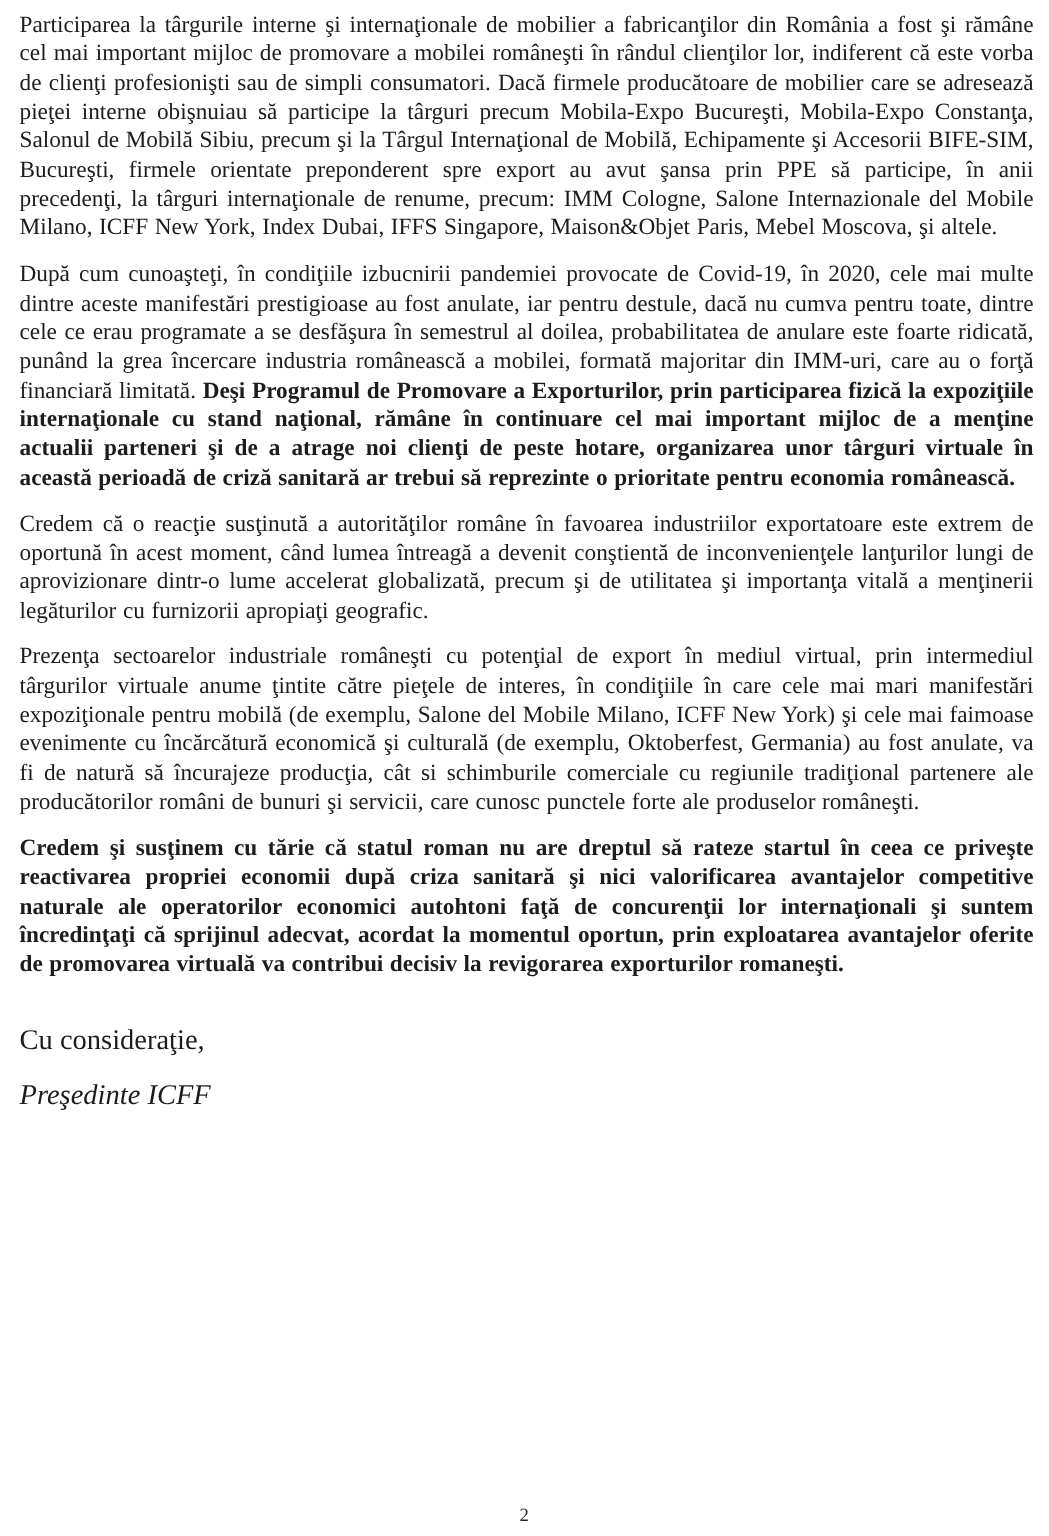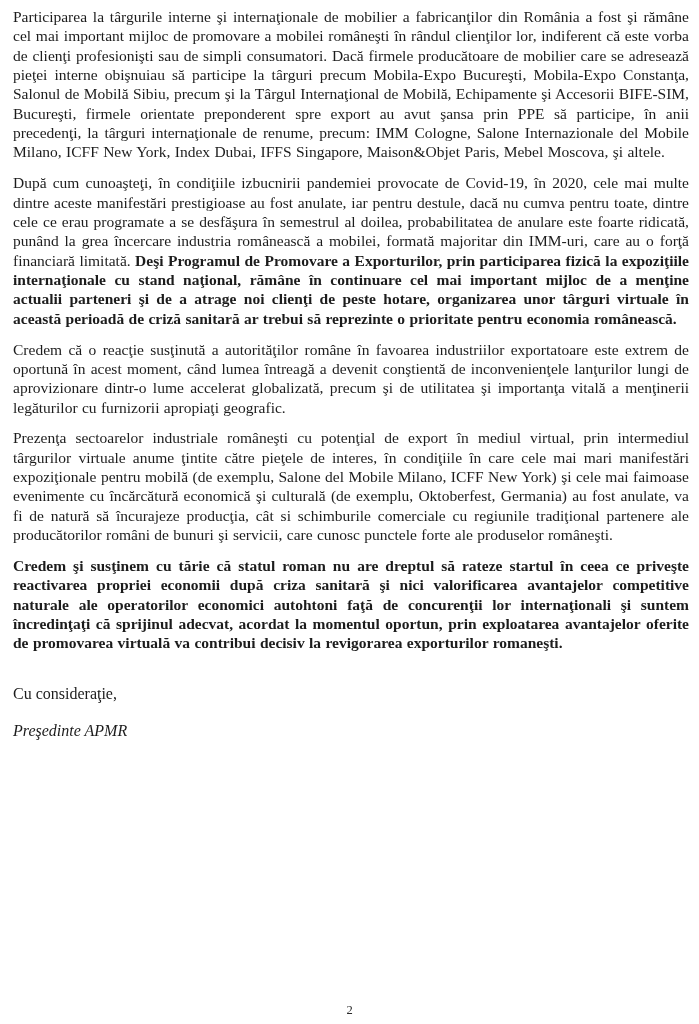--- a/index.html
+++ b/index.html
@@ -28,21 +28,21 @@
     line-height: 19.35px;
     word-spacing: 0.5px;
   }
   .para .run-bold,
   .para.bold {
     font-weight: bold;
     margin-top: 11px;
   }
   .closing-block {
     margin-top: 31px;
-    font-size: 16px;
+    font-size: 19px;
     line-height: 19.35px;
   }
   .salutation {
     margin: 0 0 18px 0;
   }
   .sig-name {
     margin: 0;
   }
   .sig-role {
     margin: 0;
@@ -69,19 +69,19 @@
     <p class="para"><span class="run-normal">După cum cunoaşteţi, în condiţiile izbucnirii pandemiei provocate de Covid-19, în 2020, cele mai multe dintre aceste manifestări prestigioase au fost anulate, iar pentru destule, dacă nu cumva pentru toate, dintre cele ce erau programate a se desfăşura în semestrul al doilea, probabilitatea de anulare este foarte ridicată, punând la grea încercare industria românească a mobilei, formată majoritar din IMM-uri, care au o forţă financiară limitată. </span><span class="run-bold">Deşi Programul de Promovare a Exporturilor, prin participarea fizică la expoziţiile internaţionale cu stand naţional, rămâne în continuare cel mai important mijloc de a menţine actualii parteneri şi de a atrage noi clienţi de peste hotare, organizarea unor târguri virtuale în această perioadă de criză sanitară ar trebui să reprezinte o prioritate pentru economia românească.</span></p>
 
     <p class="para">Credem că o reacţie susţinută a autorităţilor române în favoarea industriilor exportatoare este extrem de oportună în acest moment, când lumea întreagă a devenit conştientă de inconvenienţele lanţurilor lungi de aprovizionare dintr-o lume accelerat globalizată, precum şi de utilitatea şi importanţa vitală a menţinerii legăturilor cu furnizorii apropiaţi geografic.</p>
 
     <p class="para">Prezenţa sectoarelor industriale româneşti cu potenţial de export în mediul virtual, prin intermediul târgurilor virtuale anume ţintite către pieţele de interes, în condiţiile în care cele mai mari manifestări expoziţionale pentru mobilă (de exemplu, Salone del Mobile Milano, ICFF New York) şi cele mai faimoase evenimente cu încărcătură economică şi culturală (de exemplu, Oktoberfest, Germania) au fost anulate, va fi de natură să încurajeze producţia, cât si schimburile comerciale cu regiunile tradiţional partenere ale producătorilor români de bunuri şi servicii, care cunosc punctele forte ale produselor româneşti.</p>
 
     <p class="para bold">Credem şi susţinem cu tărie că statul roman  nu are dreptul să rateze startul în ceea ce priveşte reactivarea propriei economii după criza sanitară şi nici valorificarea avantajelor competitive naturale ale operatorilor economici autohtoni faţă de concurenţii lor internaţionali şi suntem încredinţaţi că sprijinul adecvat, acordat la momentul oportun, prin exploatarea avantajelor oferite de promovarea virtuală va contribui decisiv la revigorarea exporturilor romaneşti.</p>
 
     <div class="closing-block">
       <p class="salutation">Cu consideraţie,</p>
-      <p class="sig-role">Preşedinte APMR</p>
+      <p class="sig-role">Preşedinte ICFF</p>
     </div>
 
   </div>
 
   <div class="page-footer">2</div>
 </div>
 
 </body></html>

